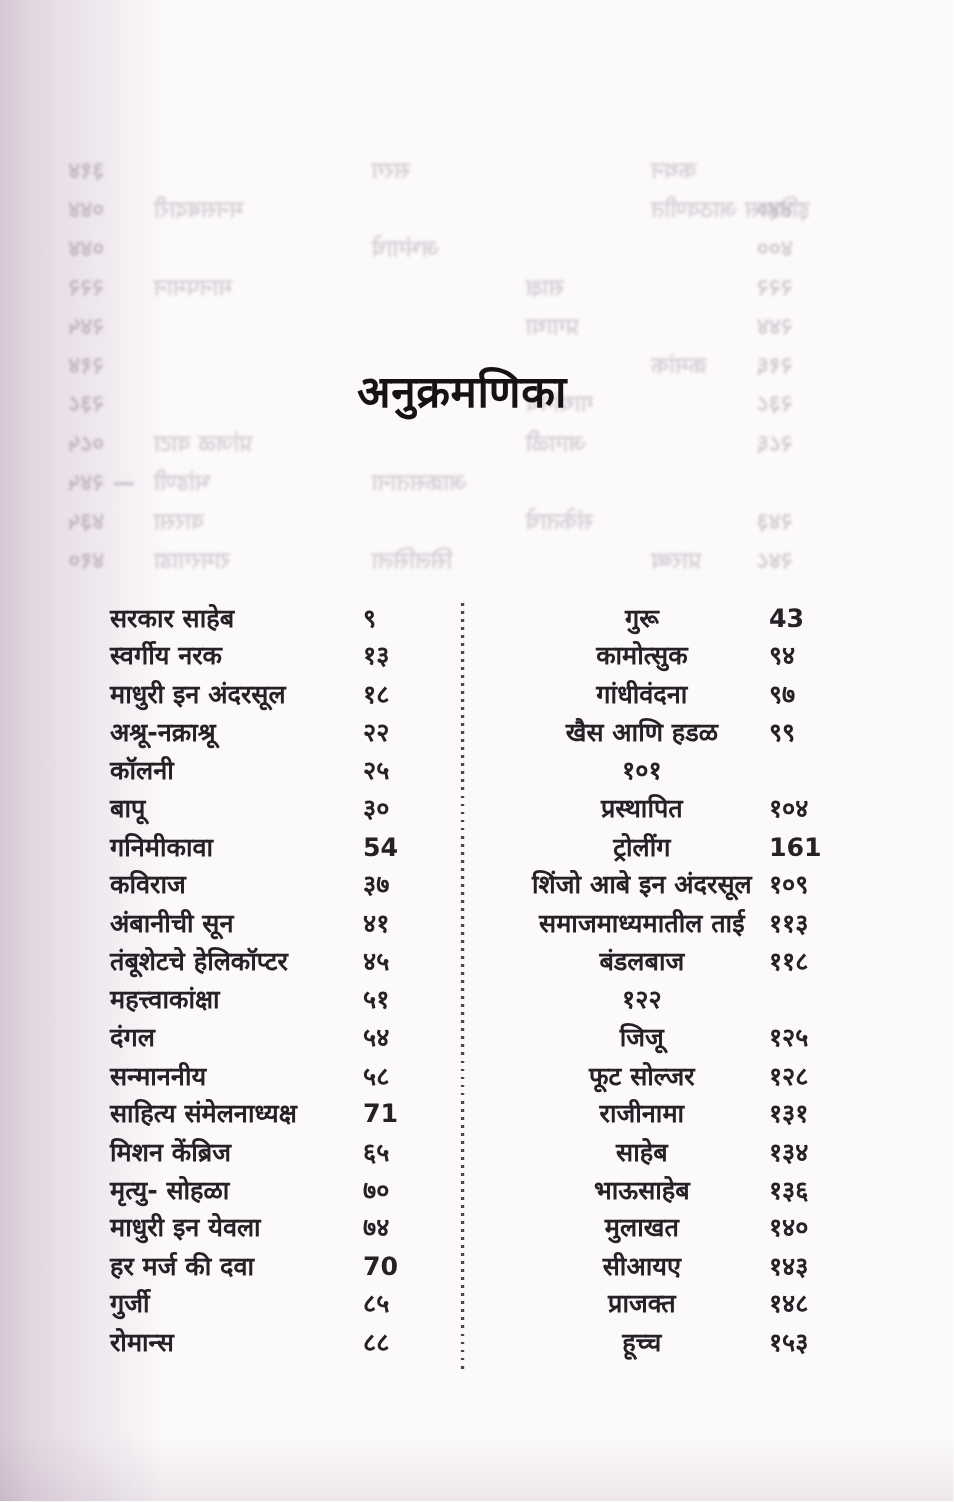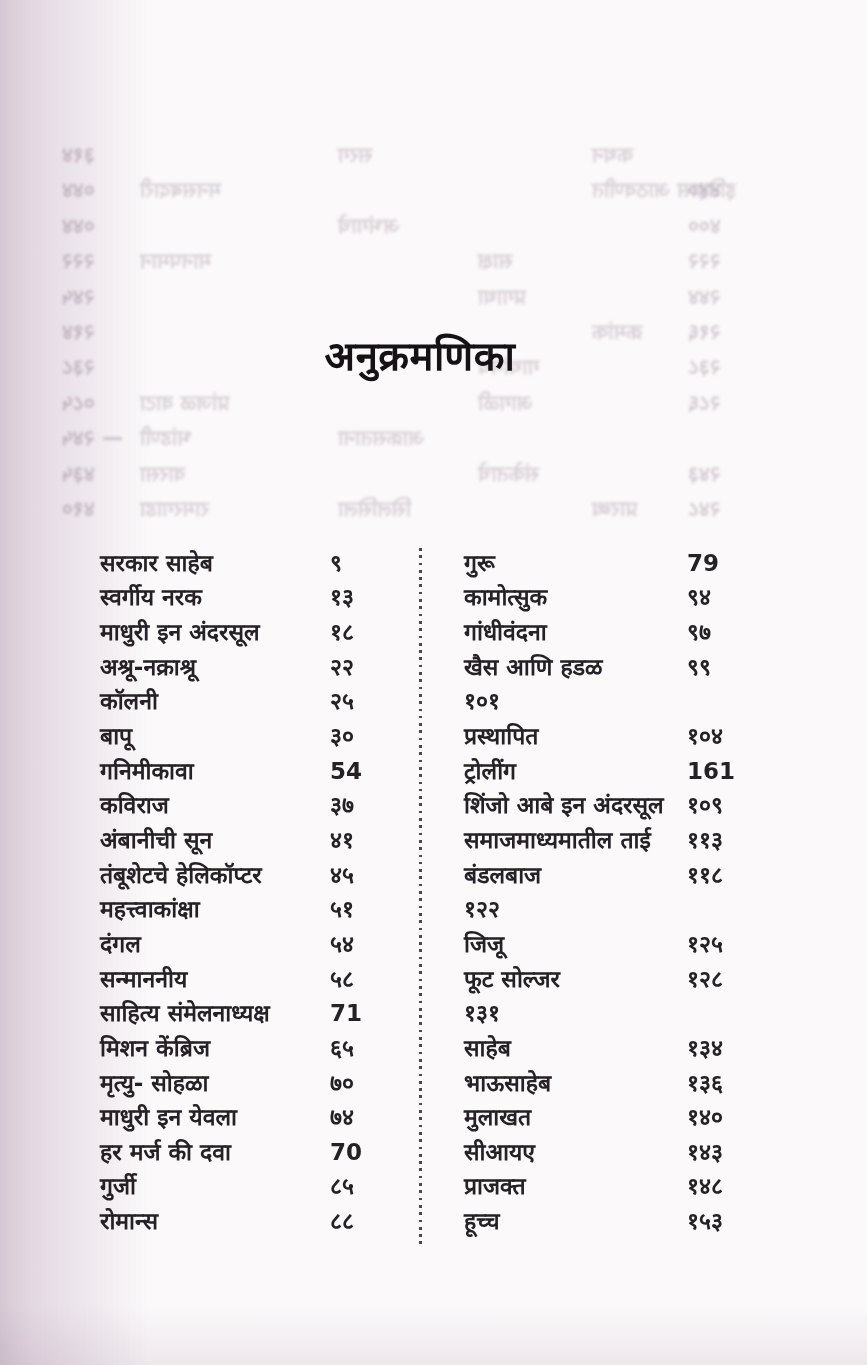--- a/index.html
+++ b/index.html
@@ -39,21 +39,21 @@
   
   .title{
     position:absolute;top:296px;left:0;width:840px;z-index:2;
     text-align:center;font-size:40px;font-weight:700;color:#161114;
     letter-spacing:0.5px;
     margin-top:31px;
   }
   
   .col{position:absolute;top:546px;z-index:2;}
   .col-left{left:100px;width:322px;}
-  .col-right{left:464px;width:312px;}
+  .col-right{left:476px;width:312px;text-align:center;}
   .trow{display:grid;align-items:center;height:34.66px;column-gap:8px;}
   .col-left .trow{grid-template-columns:minmax(222px,max-content) max-content;}
   .col-right .trow{grid-template-columns:minmax(215px,max-content) max-content;}
   .trow .lbl,.trow .pg{
     font-size:23px;font-weight:600;color:#262126;white-space:nowrap;line-height:1.1;
   }
   .divider{
     position:absolute;left:419px;top:548px;width:3px;height:697px;z-index:2;
     background-image:repeating-linear-gradient(to bottom,#4d474b 0px,#4d474b 2.6px,transparent 2.6px,transparent 7.3px);
   }
@@ -210,21 +210,21 @@
         <span class="lbl">रोमान्स</span>
         <span class="pg">८८</span>
       </div>
     </div>
 
   <div class="divider"></div>
 
   <div class="col col-right" id="col-right">
       <div class="trow">
         <span class="lbl">गुरू</span>
-        <span class="pg">79</span>
+        <span class="pg">43</span>
       </div>
       <div class="trow">
         <span class="lbl">कामोत्सुक</span>
         <span class="pg">९४</span>
       </div>
       <div class="trow">
         <span class="lbl">गांधीवंदना</span>
         <span class="pg">९७</span>
       </div>
       <div class="trow">
@@ -259,20 +259,21 @@
       </div>
       <div class="trow">
         <span class="lbl">जिजू</span>
         <span class="pg">१२५</span>
       </div>
       <div class="trow">
         <span class="lbl">फूट सोल्जर</span>
         <span class="pg">१२८</span>
       </div>
       <div class="trow">
+        <span class="lbl">राजीनामा</span>
         <span class="pg">१३१</span>
       </div>
       <div class="trow">
         <span class="lbl">साहेब</span>
         <span class="pg">१३४</span>
       </div>
       <div class="trow">
         <span class="lbl">भाऊसाहेब</span>
         <span class="pg">१३६</span>
       </div>

